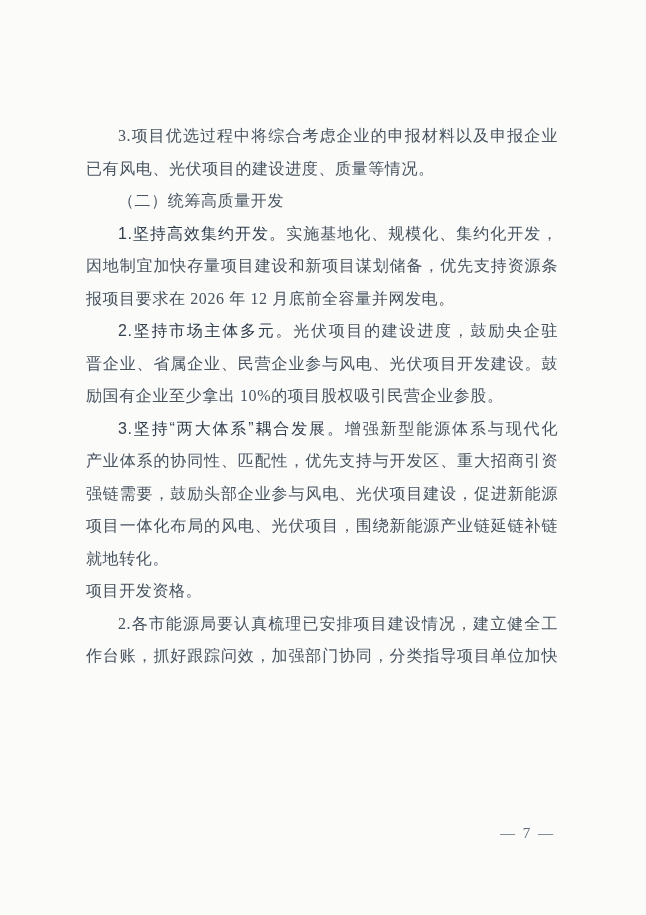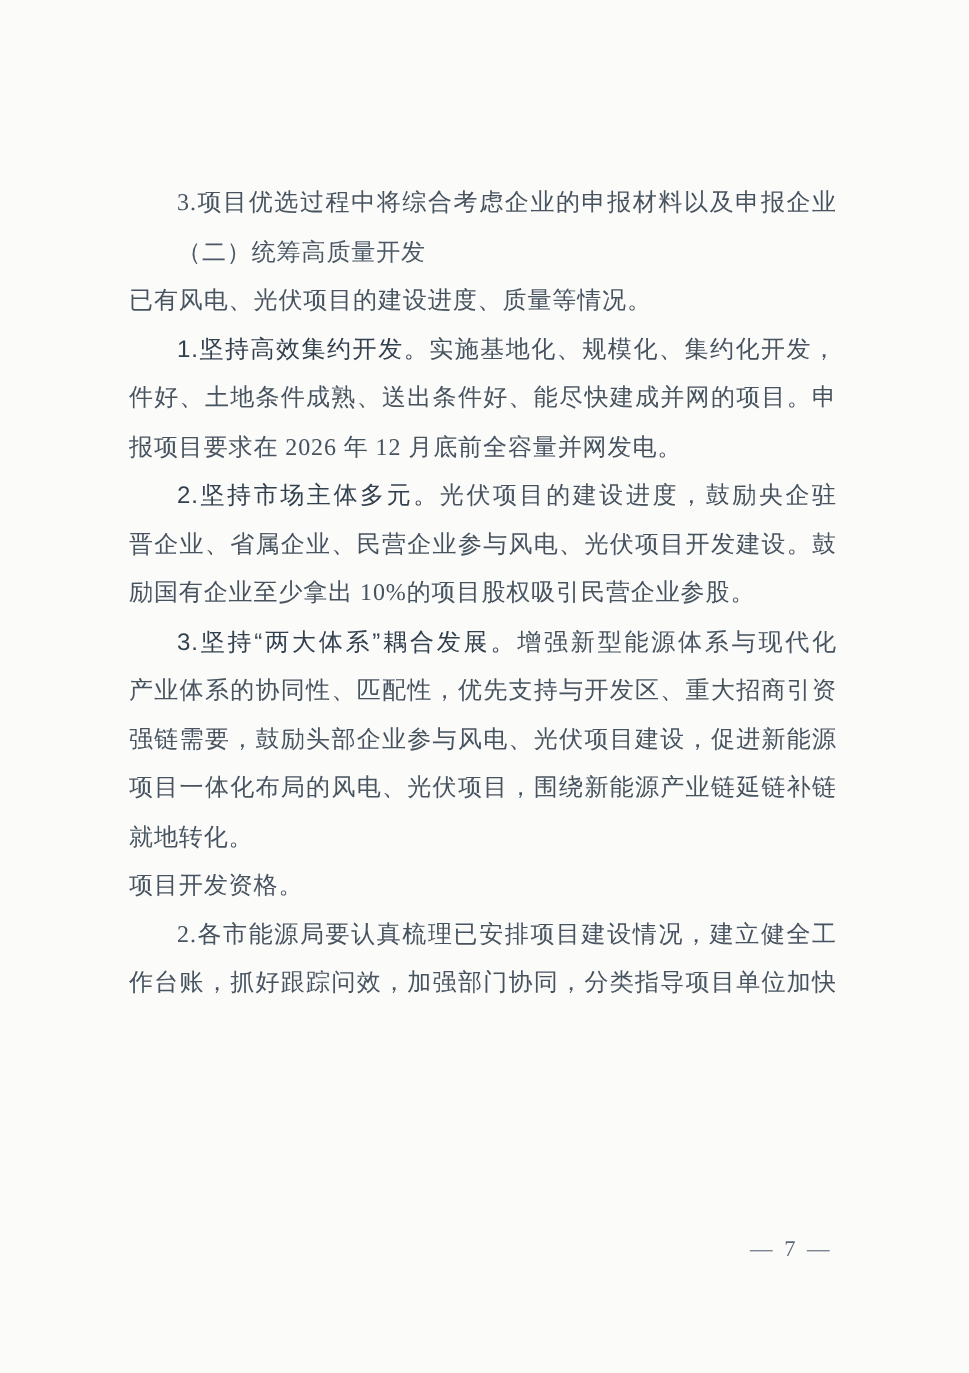--- a/index.html
+++ b/index.html
@@ -67,24 +67,24 @@
       #d9dede 88%,
       rgba(217, 222, 222, 0) 100%);
   }
 </style>
 </head>
 <body>
 
 <div class="page">
   <div class="doc-body">
       <div class="line body indent justify">3.项目优选过程中将综合考虑企业的申报材料以及申报企业</div>
+      <div class="line body">已有风电、光伏项目的建设进度、质量等情况。</div>
       <div class="line heading indent">（二）统筹高质量开发</div>
-      <div class="line body">已有风电、光伏项目的建设进度、质量等情况。</div>
       <div class="line body indent justify"><span class="bold-lead">1.坚持高效集约开发。</span><span>实施基地化、规模化、集约化开发，</span></div>
-      <div class="line body justify">件好、土地条件成熟、送出条件好、能尽快建成并网的项目。申</div>
+      <div class="line body justify">因地制宜加快存量项目建设和新项目谋划储备，优先支持资源条</div>
       <div class="line body">报项目要求在 2026 年 12 月底前全容量并网发电。</div>
       <div class="line body indent justify"><span class="bold-lead">2.坚持市场主体多元。</span><span>光伏项目的建设进度，鼓励央企驻</span></div>
       <div class="line body justify">晋企业、省属企业、民营企业参与风电、光伏项目开发建设。鼓</div>
       <div class="line body">励国有企业至少拿出 10%的项目股权吸引民营企业参股。</div>
       <div class="line body indent justify"><span class="bold-lead">3.坚持“两大体系”耦合发展。</span><span>增强新型能源体系与现代化</span></div>
       <div class="line body justify">产业体系的协同性、匹配性，优先支持与开发区、重大招商引资</div>
       <div class="line body justify">强链需要，鼓励头部企业参与风电、光伏项目建设，促进新能源</div>
       <div class="line body justify">项目一体化布局的风电、光伏项目，围绕新能源产业链延链补链</div>
       <div class="line body">就地转化。</div>
       <div class="line body">项目开发资格。</div>

